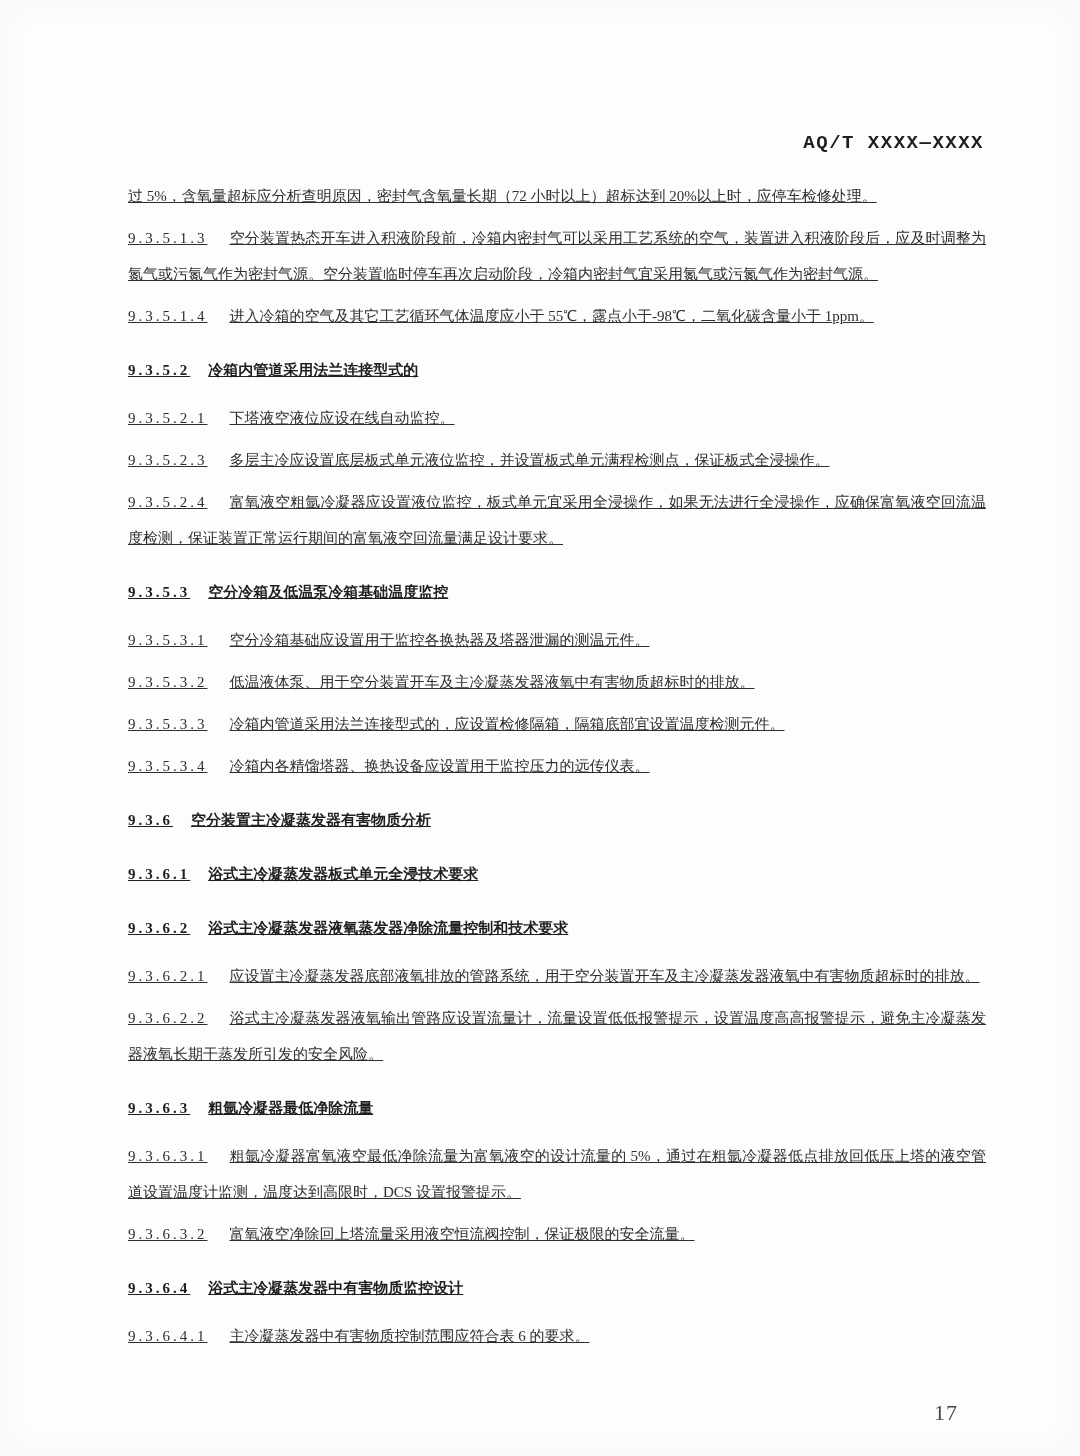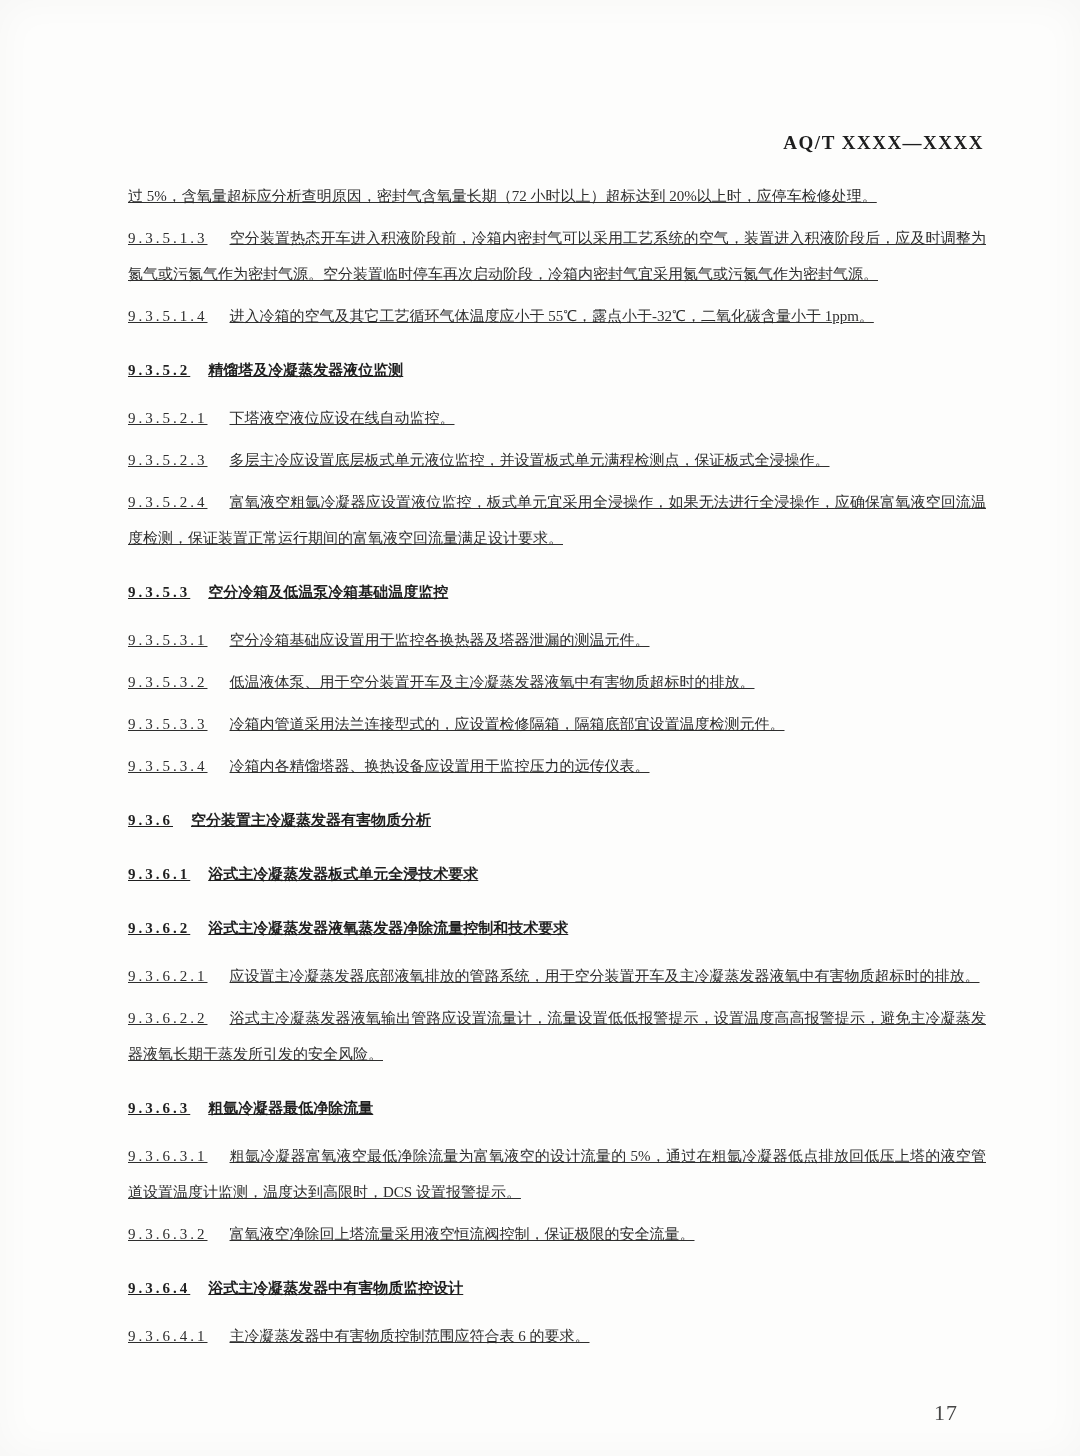--- a/index.html
+++ b/index.html
@@ -12,21 +12,21 @@
   .page {
     position: relative;
     width: 1080px; height: 1456px;
     background: #fdfdfc;
     overflow: hidden;
     box-shadow: inset 0 0 40px rgba(0,0,0,0.03);
   }
   .doc-header {
     position: absolute;
     top: 132px; right: 96px;
-    font-family: Liberation Serif, serif;
+    font-family: Liberation Mono, monospace;
     font-weight: bold;
     font-size: 19px;
     letter-spacing: 1.5px;
     color: #1e1e1e;
     white-space: nowrap;
   }
   .content {
     position: absolute;
     top: 172px; left: 128px;
     width: 858px;
@@ -70,22 +70,22 @@
 </style>
 </head>
 <body>
 
 <div class="page">
   <div class="doc-header">AQ/T XXXX—XXXX</div>
 
   <div class="content">
       <div class="block body"><span>过 5%，含氧量超标应分析查明原因，密封气含氧量长期（72 小时以上）超标达到 20%以上时，应停车检修处理。</span></div>
       <div class="block body"><span class="num">9.3.5.1.3</span><span>空分装置热态开车进入积液阶段前，冷箱内密封气可以采用工艺系统的空气，装置进入积液阶段后，应及时调整为氮气或污氮气作为密封气源。空分装置临时停车再次启动阶段，冷箱内密封气宜采用氮气或污氮气作为密封气源。</span></div>
-      <div class="block body"><span class="num">9.3.5.1.4</span><span>进入冷箱的空气及其它工艺循环气体温度应小于 55℃，露点小于-32℃，二氧化碳含量小于 1ppm。</span></div>
-      <div class="block heading"><span class="num">9.3.5.2</span><span>精馏塔及冷凝蒸发器液位监测</span></div>
+      <div class="block body"><span class="num">9.3.5.1.4</span><span>进入冷箱的空气及其它工艺循环气体温度应小于 55℃，露点小于-98℃，二氧化碳含量小于 1ppm。</span></div>
+      <div class="block heading"><span class="num">9.3.5.2</span><span>冷箱内管道采用法兰连接型式的</span></div>
       <div class="block body"><span class="num">9.3.5.2.1</span><span>下塔液空液位应设在线自动监控。</span></div>
       <div class="block body"><span class="num">9.3.5.2.3</span><span>多层主冷应设置底层板式单元液位监控，并设置板式单元满程检测点，保证板式全浸操作。</span></div>
       <div class="block body"><span class="num">9.3.5.2.4</span><span>富氧液空粗氩冷凝器应设置液位监控，板式单元宜采用全浸操作，如果无法进行全浸操作，应确保富氧液空回流温度检测，保证装置正常运行期间的富氧液空回流量满足设计要求。</span></div>
       <div class="block heading"><span class="num">9.3.5.3</span><span>空分冷箱及低温泵冷箱基础温度监控</span></div>
       <div class="block body"><span class="num">9.3.5.3.1</span><span>空分冷箱基础应设置用于监控各换热器及塔器泄漏的测温元件。</span></div>
       <div class="block body"><span class="num">9.3.5.3.2</span><span>低温液体泵、用于空分装置开车及主冷凝蒸发器液氧中有害物质超标时的排放。</span></div>
       <div class="block body"><span class="num">9.3.5.3.3</span><span>冷箱内管道采用法兰连接型式的，应设置检修隔箱，隔箱底部宜设置温度检测元件。</span></div>
       <div class="block body"><span class="num">9.3.5.3.4</span><span>冷箱内各精馏塔器、换热设备应设置用于监控压力的远传仪表。</span></div>
       <div class="block heading"><span class="num">9.3.6</span><span>空分装置主冷凝蒸发器有害物质分析</span></div>
       <div class="block heading"><span class="num">9.3.6.1</span><span>浴式主冷凝蒸发器板式单元全浸技术要求</span></div>

